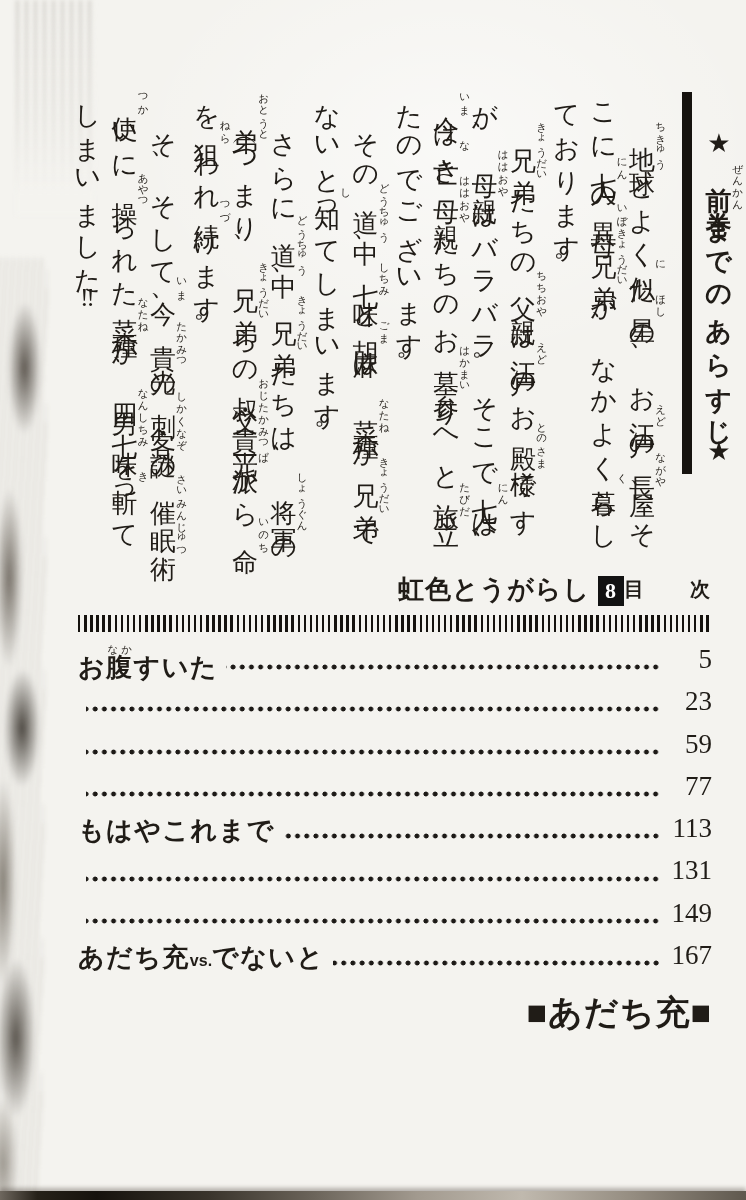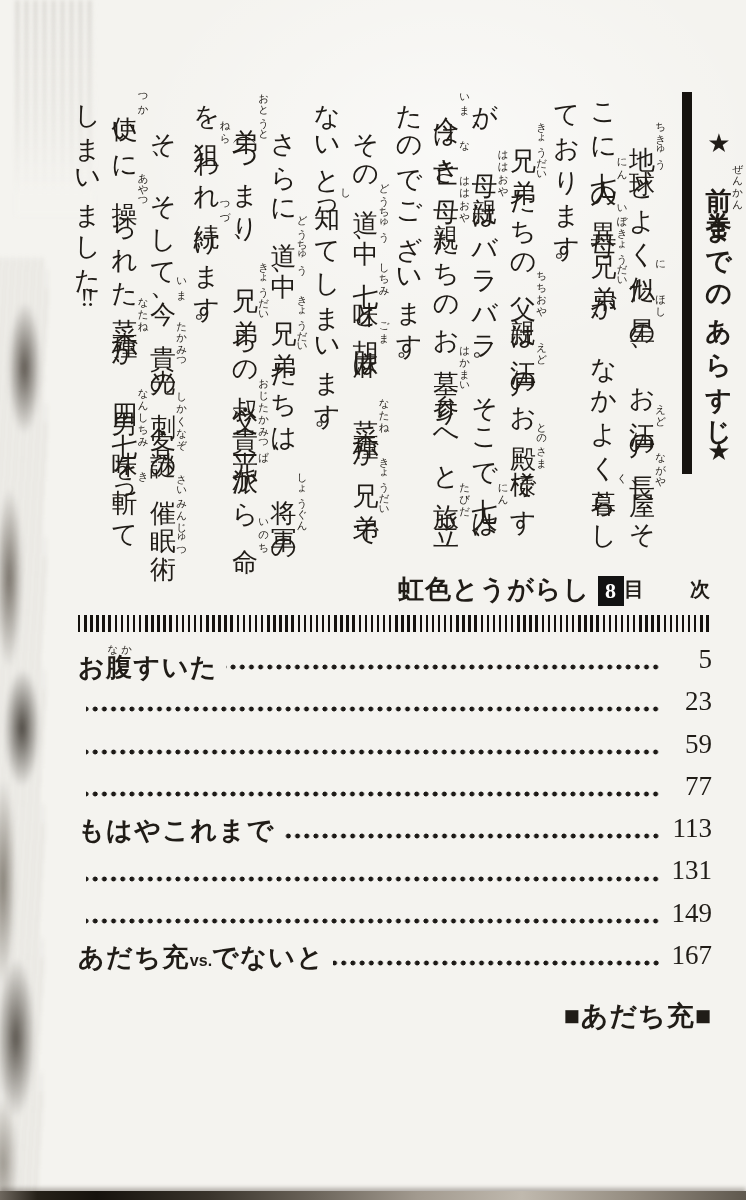--- a/index.html
+++ b/index.html
@@ -85,21 +85,21 @@
   .toc-item .latin{font-size:16px; letter-spacing:0;}
   .leader{
     flex:1; height:6px; margin:4px 4px 0 8px; align-self:center;
     background-image:radial-gradient(circle at 2.8px 3px, #1c1916 2.1px, rgba(0,0,0,0) 2.8px);
     background-size:9.2px 6px; background-repeat:repeat-x; background-position:right center;
   }
   .pagenum{
     font-family:"Liberation Serif","DejaVu Serif",serif; font-weight:normal;
     font-size:27px; min-width:46px; text-align:right;
   }
-  .author{ text-align:right; font-weight:bold; font-size:27px; letter-spacing:1px; margin-top:16px;}
+  .author{ text-align:right; font-weight:bold; font-size:34px; letter-spacing:1px; margin-top:8px;}
 </style>
 </head>
 <body>
 
 <div class="page">
 
   <div class="top-streaks"></div>
   <div class="left-edge"></div>
 
   <section class="synopsis">

